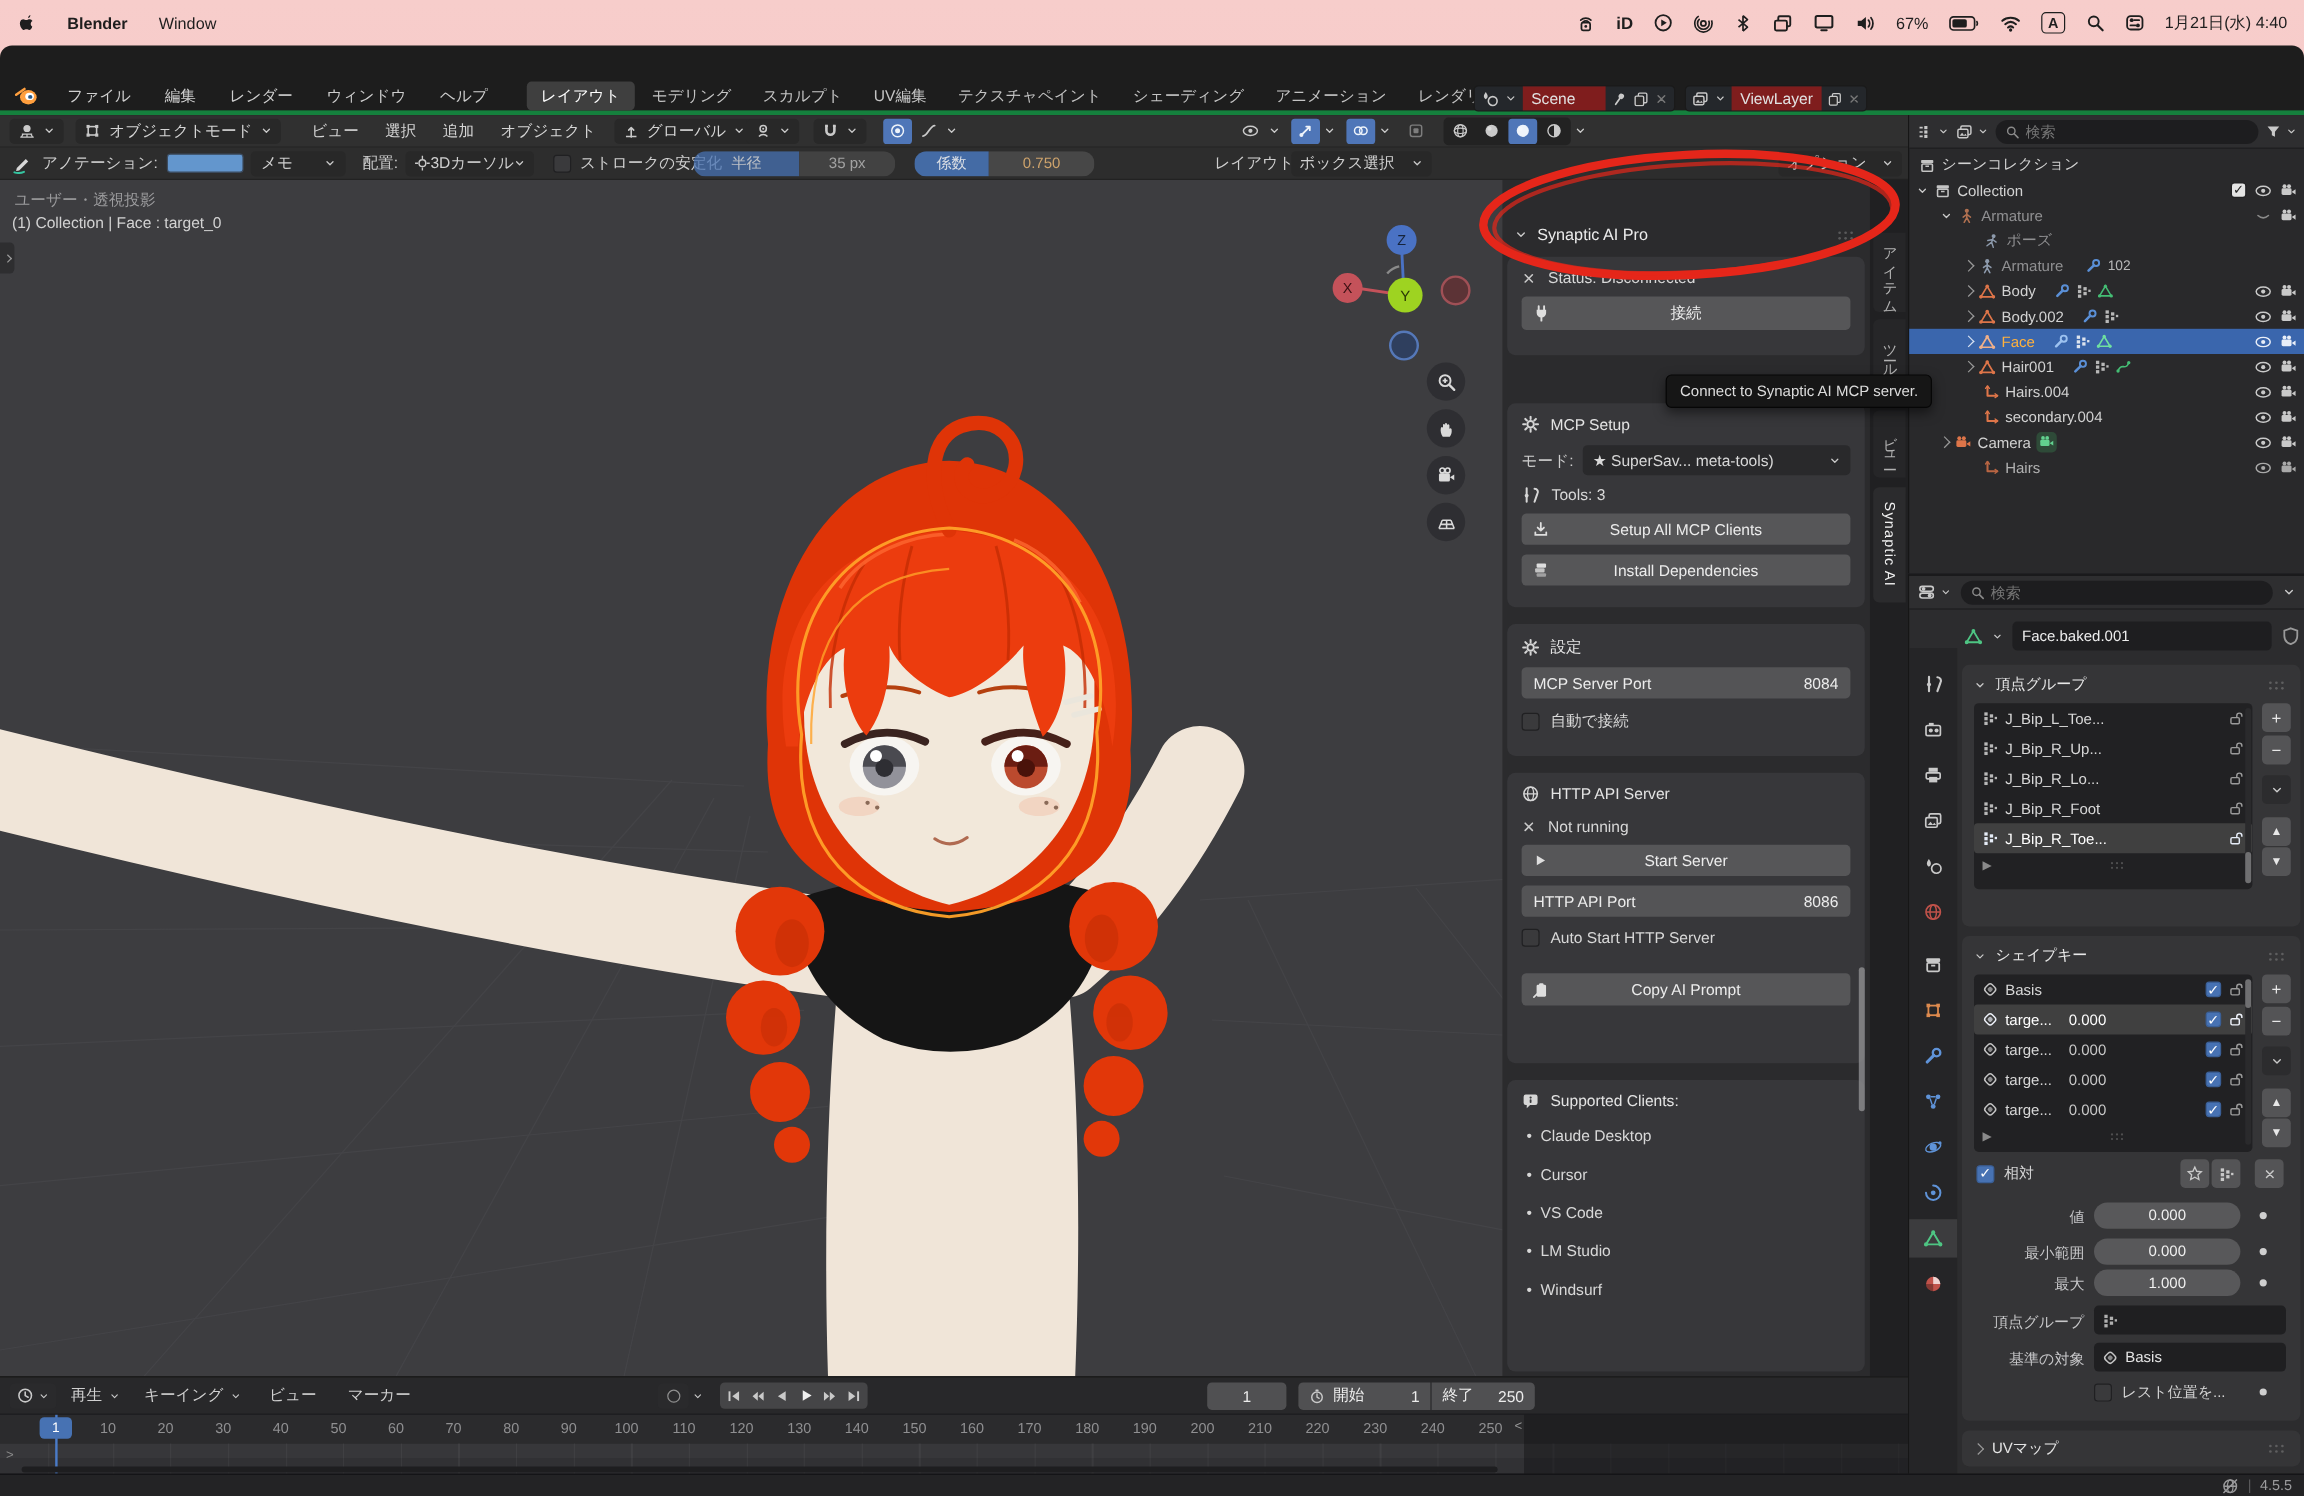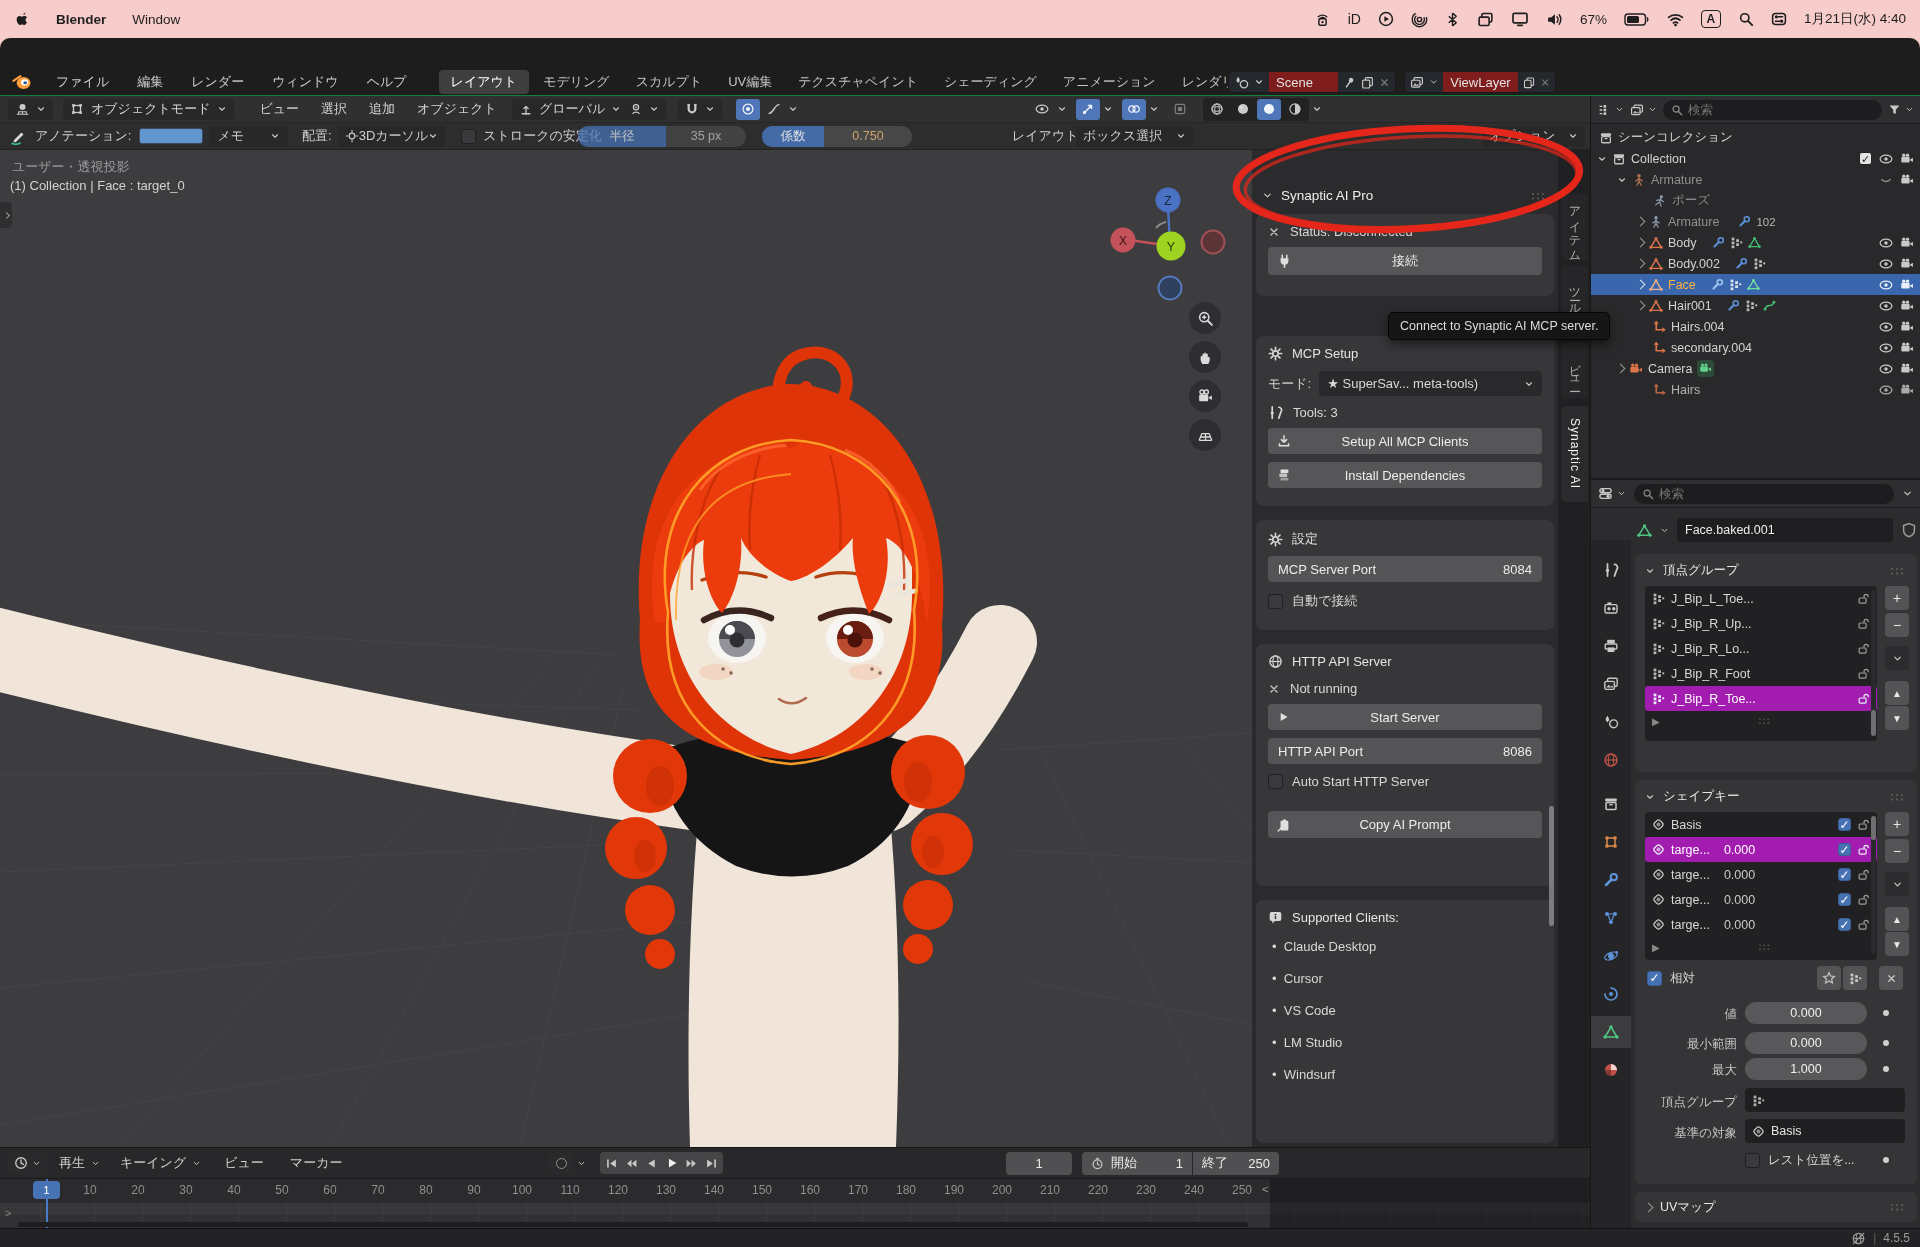--- a/index.html
+++ b/index.html
@@ -11,21 +11,21 @@
   .ic{color:#c9c9c9}
   .chevR{width:7px;height:7px;border-right:1.6px solid #9a9a9a;border-bottom:1.6px solid #9a9a9a;transform:rotate(-45deg);flex:none}
   
   #macbar{left:0;top:0;width:1920px;height:38px;padding:0 14px;color:#1e1e1e;font-size:13.5px}
   #macbar .mi{margin-right:26px}
   #macbar .st{margin-left:17px;display:flex;align-items:center;gap:5px}
   
   #window{left:0;top:38px;width:1920px;height:1209px;background:#1d1d1d;border-radius:10px 10px 0 0;overflow:hidden}
   #titlebar{left:0;top:0;width:1920px;height:30px;color:#b5b5b5}
   .tl{width:12px;height:12px;border-radius:50%;margin-right:8px}
-  #topbar{left:0;top:30px;width:1920px;height:28px;border-bottom:1px solid #15803d;color:#cfcfcf}
+  #topbar{left:0;top:30px;width:1920px;height:28px;border-bottom:4px solid #15803d;color:#cfcfcf}
   .menuitem{padding:0 14px;height:28px;display:flex;align-items:center}
   .wtab{padding:3px 12px;border-radius:4px;margin-right:2px;color:#c4c4c4;white-space:nowrap}
   .wtab.active{background:#3f3f3f;color:#fff}
   .idchip{background:#24272b;border:1px solid #1a1a1a;border-radius:4px;height:22px;display:flex;align-items:center;padding:0 5px;gap:5px}
   .idfield{background:#7f1d1d;height:20px;display:flex;align-items:center;padding:0 7px;color:#e2e2e2}
   
   #vh1{left:0;top:58px;width:1590px;height:27px;background:#303030;border-bottom:1px solid #252525;color:#d4d4d4}
   #vh2{left:0;top:85px;width:1590px;height:27px;background:#2d2d2d;border-bottom:1px solid #222;color:#cfcfcf}
   .hchip{background:#282828;border-radius:4px;height:21px;display:flex;align-items:center;padding:0 7px;gap:6px}
   .iconbox{width:24px;height:21px;border-radius:3px;display:flex;align-items:center;justify-content:center}
@@ -59,21 +59,21 @@
   .srch{background:#1d1d1f;border-radius:11px;height:20px;display:flex;align-items:center;gap:5px;padding:0 8px}
   .srch input{background:transparent;border:none;outline:none;color:#cfcfcf;font-size:12.5px;width:110px;font-family:"Liberation Sans",sans-serif}
   
   #props{left:1590px;top:440px;width:330px;height:788px;background:#2c2c2e;border-left:1px solid #161616;border-top:2px solid #1a1a1c;font-size:12.5px;color:#d4d4d4}
   #ptabs{position:absolute;left:0;top:60px;width:40px;height:728px;background:#252527}
   .ptab{position:absolute;left:0;width:40px;height:32px;display:flex;align-items:center;justify-content:center}
   .ptab.active{background:#3c3c3e}
   .ppanel{position:absolute;left:44px;width:282px;background:#353537;border-radius:6px}
   .plist{position:absolute;background:#212123;border-radius:4px;overflow:hidden}
   .lrow{height:25px;display:flex;align-items:center;gap:6px;padding:0 7px;color:#d8d8d8}
-  .lrow.sel{background:#a21caf;border-radius:3px;color:#fff}
+  .lrow.sel{background:#404040;border-radius:3px;color:#fff}
   .sqbtn{position:absolute;width:24px;height:24px;background:#545456;border-radius:4px;display:flex;align-items:center;justify-content:center;color:#e8e8e8;font-size:14px}
   .sqbtn.dark{background:#2c2c2e}
   .vfield{position:absolute;height:22px;background:#58585a;border-radius:11px;display:flex;align-items:center;justify-content:center;color:#f0f0f0}
   .dfield{position:absolute;height:24px;background:#1f1f21;border-radius:4px;display:flex;align-items:center;gap:6px;padding:0 7px;color:#e4e4e4}
   .plabel{position:absolute;text-align:right;color:#c6c6c8}
   .dot{position:absolute;width:6px;height:6px;border-radius:50%;background:#cfcfcf}
   
   #timeline{left:0;top:1109px;width:1590px;height:81px;background:#262628;border-top:1px solid #161616}
   #tlhead{height:31px;background:#28282a;border-bottom:1px solid #1b1b1d;display:flex;align-items:center;padding:0 8px;gap:4px;color:#d0d0d0}
   #ruler{position:absolute;left:0;top:31px;width:1590px;height:24px;background:#2b2b2d}
@@ -472,21 +472,21 @@
         <use href="#s-apple"></use>
       </svg>
     <span class="mi" style="font-weight:bold">Blender</span>
     <span class="mi">Window</span>
     <span style="margin-left:auto"></span>
     <span class="st">
         <svg width="17" height="17" style="color:#1e1e1e">
           <use href="#s-hotspot"></use>
         </svg>
       </span>
-    <span class="st" style="font-weight:normal;font-size:14px">iD</span>
+    <span class="st" style="font-weight:bold;font-size:14px">iD</span>
     <span class="st">
         <svg width="16" height="16" style="color:#1e1e1e">
           <use href="#s-playc"></use>
         </svg>
       </span>
     <span class="st">
         <svg width="17" height="17" style="color:#1e1e1e">
           <use href="#s-airdrop"></use>
         </svg>
       </span>

